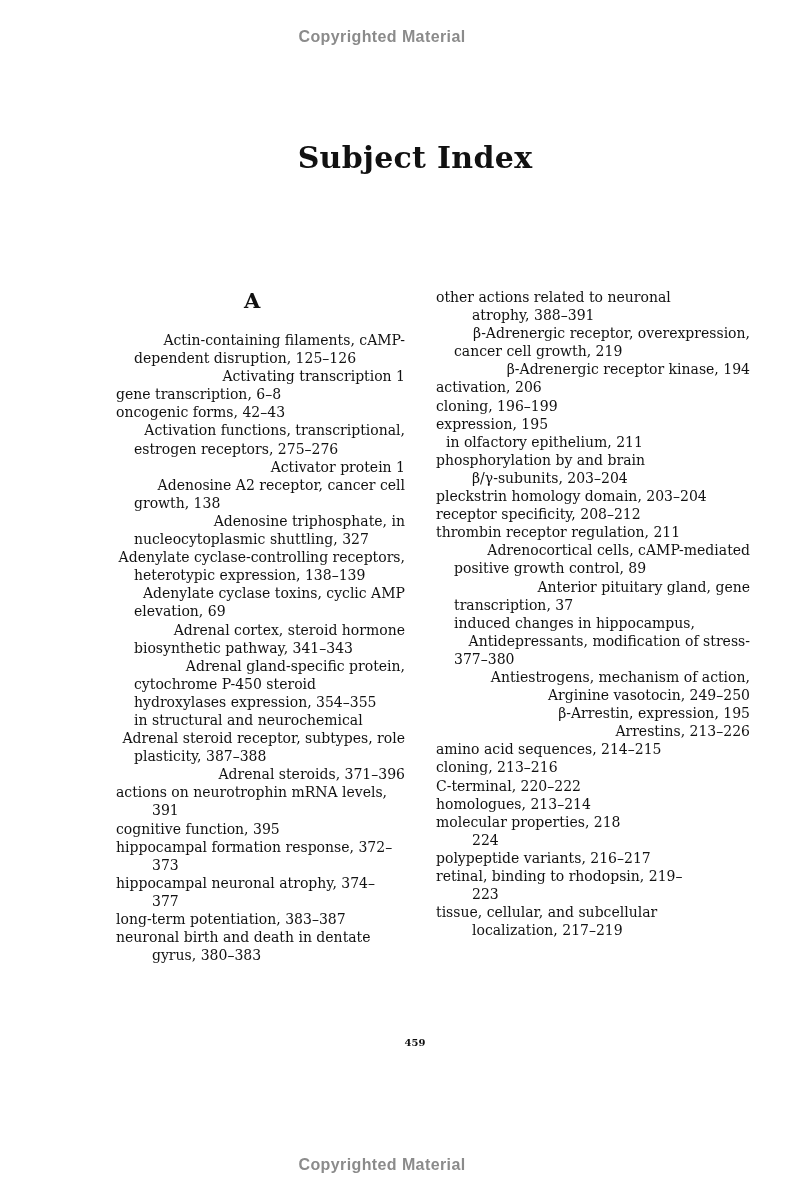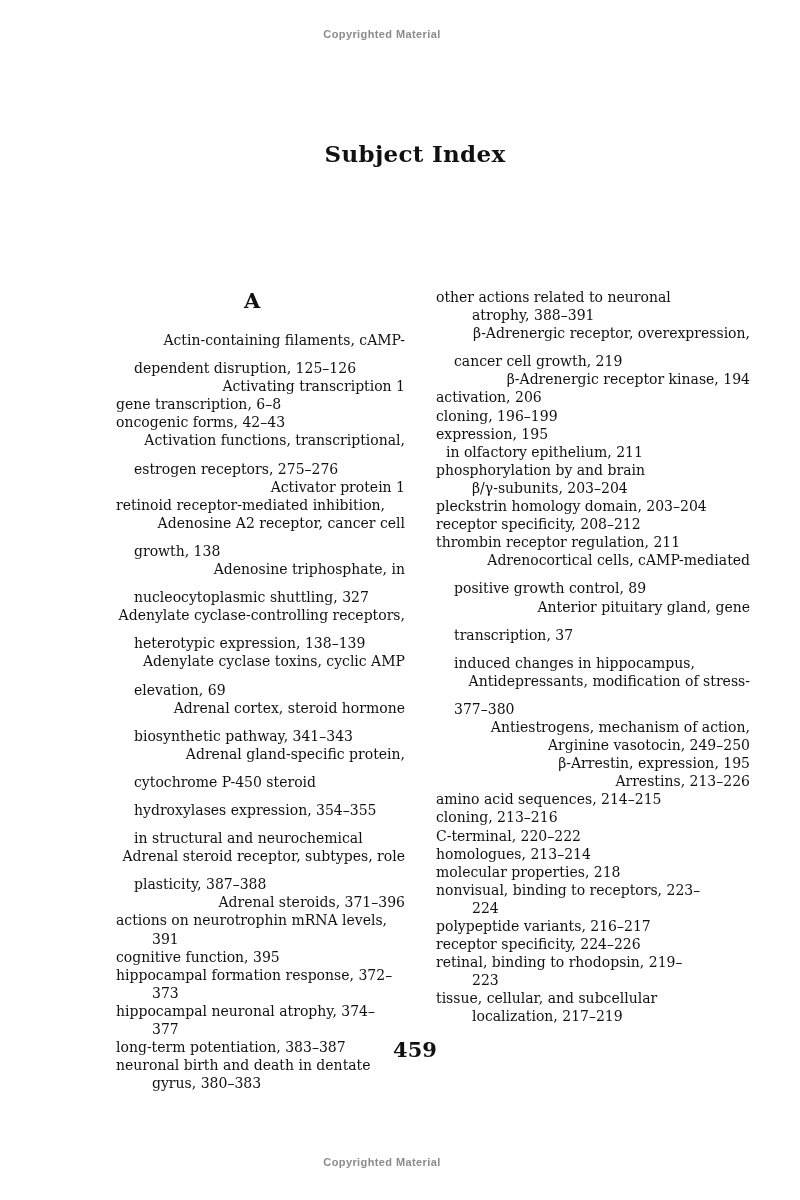--- a/index.html
+++ b/index.html
@@ -6,48 +6,48 @@
   * { margin:0; padding:0; box-sizing:border-box; }
   html,body { background:#e8e8e8; }
   .page {
     position:relative; width:800px; height:1200px;
     background:var(--paper,#ffffff); margin:0 auto; overflow:hidden;
     font-family:"DejaVu Serif", serif; color:var(--ink,#111111);
   }
   .copyright {
     position:absolute; left:0; width:764px; text-align:center;
     font-family:"Liberation Sans", sans-serif; font-weight:bold;
-    font-size:11px; letter-spacing:0.4px; color:var(--muted,#8b8b8b);
+    font-size:16px; letter-spacing:0.4px; color:var(--muted,#8b8b8b);
   }
   .copyright.top { top:28px; }
   .copyright.bottom { top:1156px; }
   .title {
     position:absolute; top:140px; left:30px; width:770px;
-    text-align:center; font-size:23px; font-weight:600;
+    text-align:center; font-size:30px; font-weight:600;
     letter-spacing:0.3px;
   }
   .col {
     position:absolute; font-size:14px; line-height:18.1px;
     white-space:nowrap;
   }
   .col.left  { top:288px; left:100px; width:305px; }
   .col.right { top:288px; left:420px; width:330px; }
   .section-letter {
     display:block; text-align:center; width:305px;
     font-size:21px; font-weight:bold; line-height:26px;
     margin-bottom:17px; letter-spacing:0.5px;
   }
   .line.i0 { padding-left:0;text-align:right; }
   .line.i1 { padding-left:16px; }
-  .line.i2 { padding-left:34px;margin-top:10px; }
+  .line.i2 { padding-left:34px; }
   .line.i3 { padding-left:52px; }
   .line.i4 { padding-left:26px; }
   .page-number {
     position:absolute; top:1037px; left:30px; width:770px;
-    text-align:center; font-size:21px; font-weight:bold;
+    text-align:center; font-size:10px; font-weight:bold;
   }
 </style>
 </head>
 <body>
 
 <div class="page">
 
   <div class="copyright top">Copyrighted Material</div>
 
   <div class="title">Subject Index</div>
@@ -56,21 +56,20 @@
     <span class="section-letter">A</span>
     <div>
         <div class="line i0">Actin-containing filaments, cAMP-</div>
         <div class="line i2">dependent disruption, 125–126</div>
         <div class="line i0">Activating transcription 1</div>
         <div class="line i1">gene transcription, 6–8</div>
         <div class="line i1">oncogenic forms, 42–43</div>
         <div class="line i0">Activation functions, transcriptional,</div>
         <div class="line i2">estrogen receptors, 275–276</div>
         <div class="line i0">Activator protein 1</div>
-        <div class="line i1">retinoid receptor-mediated inhibition,</div>
         <div class="line i0">Adenosine A2 receptor, cancer cell</div>
         <div class="line i2">growth, 138</div>
         <div class="line i0">Adenosine triphosphate, in</div>
         <div class="line i2">nucleocytoplasmic shuttling, 327</div>
         <div class="line i0">Adenylate cyclase-controlling receptors,</div>
         <div class="line i2">heterotypic expression, 138–139</div>
         <div class="line i0">Adenylate cyclase toxins, cyclic AMP</div>
         <div class="line i2">elevation, 69</div>
         <div class="line i0">Adrenal cortex, steroid hormone</div>
         <div class="line i2">biosynthetic pathway, 341–343</div>
@@ -119,24 +118,22 @@
         <div class="line i2">377–380</div>
         <div class="line i0">Antiestrogens, mechanism of action,</div>
         <div class="line i0">Arginine vasotocin, 249–250</div>
         <div class="line i0">β-Arrestin, expression, 195</div>
         <div class="line i0">Arrestins, 213–226</div>
         <div class="line i1">amino acid sequences, 214–215</div>
         <div class="line i1">cloning, 213–216</div>
         <div class="line i1">C-terminal, 220–222</div>
         <div class="line i1">homologues, 213–214</div>
         <div class="line i1">molecular properties, 218</div>
-        <div class="line i1">nonvisual, binding to receptors, 223–</div>
         <div class="line i3">224</div>
         <div class="line i1">polypeptide variants, 216–217</div>
-        <div class="line i1">receptor specificity, 224–226</div>
         <div class="line i1">retinal, binding to rhodopsin, 219–</div>
         <div class="line i3">223</div>
         <div class="line i1">tissue, cellular, and subcellular</div>
         <div class="line i3">localization, 217–219</div>
       </div>
   </div>
 
   <div class="page-number">459</div>
 
   <div class="copyright bottom">Copyrighted Material</div>

